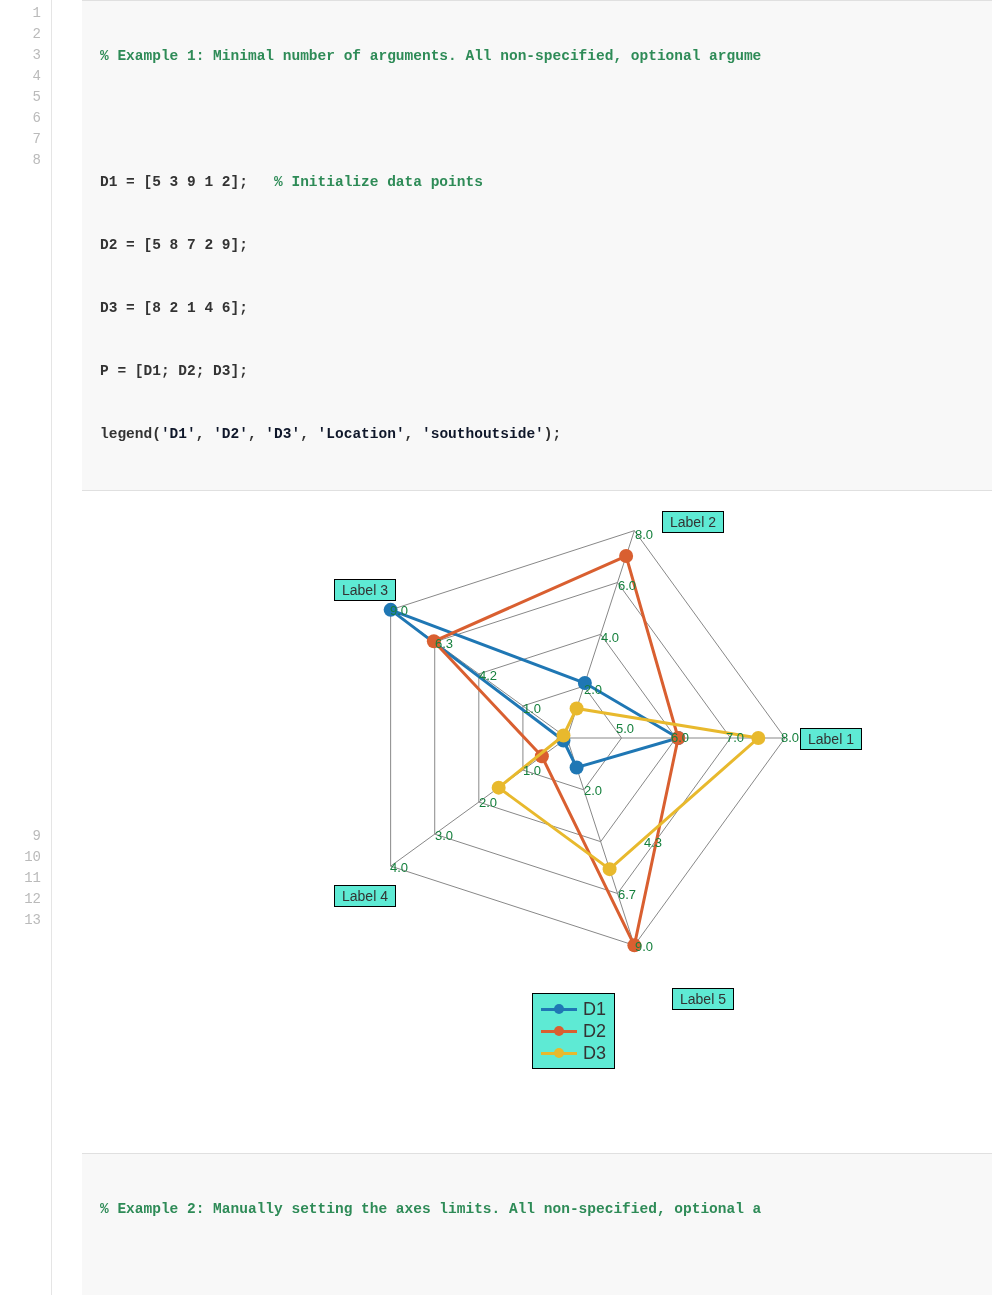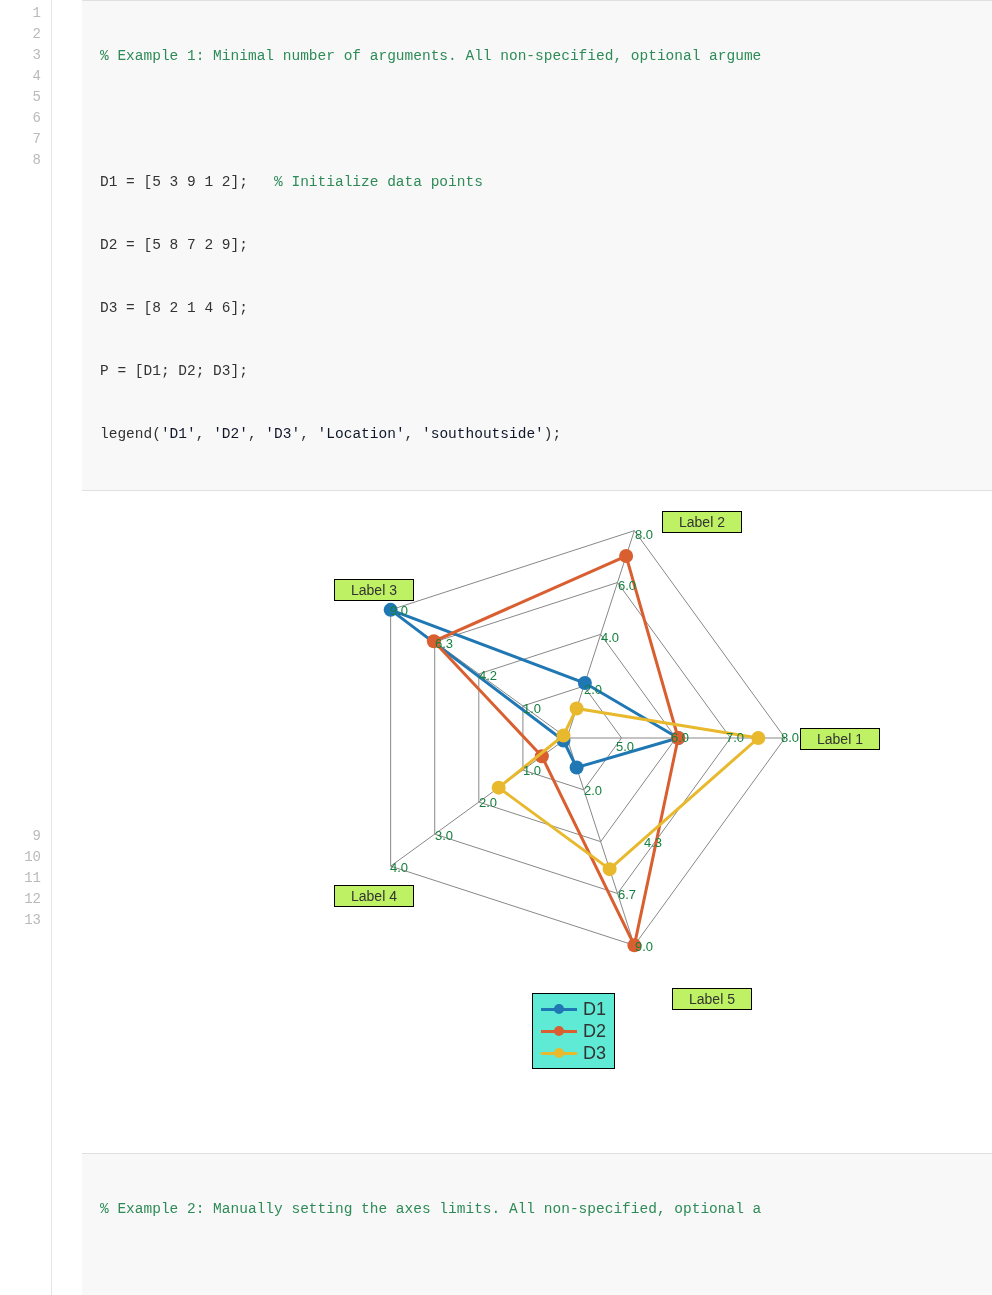--- a/index.html
+++ b/index.html
@@ -43,34 +43,34 @@
     border-right: none;
     margin-left: 30px;
     padding: 3px 18px 3px 18px;
     font-family: Consolas, 'Courier New', monospace;
     font-size: 14.5px;
     line-height: 21px;
     white-space: pre;
     color: #333;
     overflow: hidden;
   }
-  .codebox .line { height: 21px; }
+  .codebox .line { height: 21px; font-weight: bold; }
   .cm { color: #2e8b57; }
   .str { color: #0f172a; }
   .figure {
     margin: 12px 0 60px 100px;
     width: 730px;
     height: 590px;
     position: relative;
   }
   .figure svg { display: block; }
   .axis-label-box {
     border: 1px solid #000;
-    background: #bef264;
-    padding: 2px 16px;
+    background: #5eead4;
+    padding: 2px 7px;
     font-size: 14px;
     position: absolute;
     white-space: nowrap;
   }
   .legend-box {
     border: 1px solid #000;
     background: #5eead4;
     position: absolute;
     padding: 4px 8px 4px 8px;
     font-size: 18px;
@@ -153,21 +153,21 @@
           <circle cx="346.6582894001763" cy="284.6531591874067" r="7" fill="#e8b92d"></circle>
           <circle cx="457.6088082693896" cy="366.13642774935727" r="7" fill="#e8b92d"></circle>
         </svg>
 
       <div class="axis-label-box" style="left:648px; top:225px;">Label 1</div>
       <div class="axis-label-box" style="left:510px; top:8px;">Label 2</div>
       <div class="axis-label-box" style="left:182px; top:76px;">Label 3</div>
       <div class="axis-label-box" style="left:182px; top:382px;">Label 4</div>
       <div class="axis-label-box" style="left:520px; top:448px;margin-top:37px;">Label 5</div>
 
-      <div class="tickval" style="left:464px; top:236px;text-align:right;">5.0</div>
+      <div class="tickval" style="left:464px; top:218px;text-align:right;">5.0</div>
       <div class="tickval" style="left:519px; top:227px;">6.0</div>
       <div class="tickval" style="left:574px; top:227px;">7.0</div>
       <div class="tickval" style="left:629px; top:227px;">8.0</div>
 
       <div class="tickval" style="left:432px; top:179px;">2.0</div>
       <div class="tickval" style="left:449px; top:127px;">4.0</div>
       <div class="tickval" style="left:466px; top:75px;">6.0</div>
       <div class="tickval" style="left:483px; top:24px;">8.0</div>
 
       <div class="tickval" style="left:371px; top:198px;">1.0</div>

